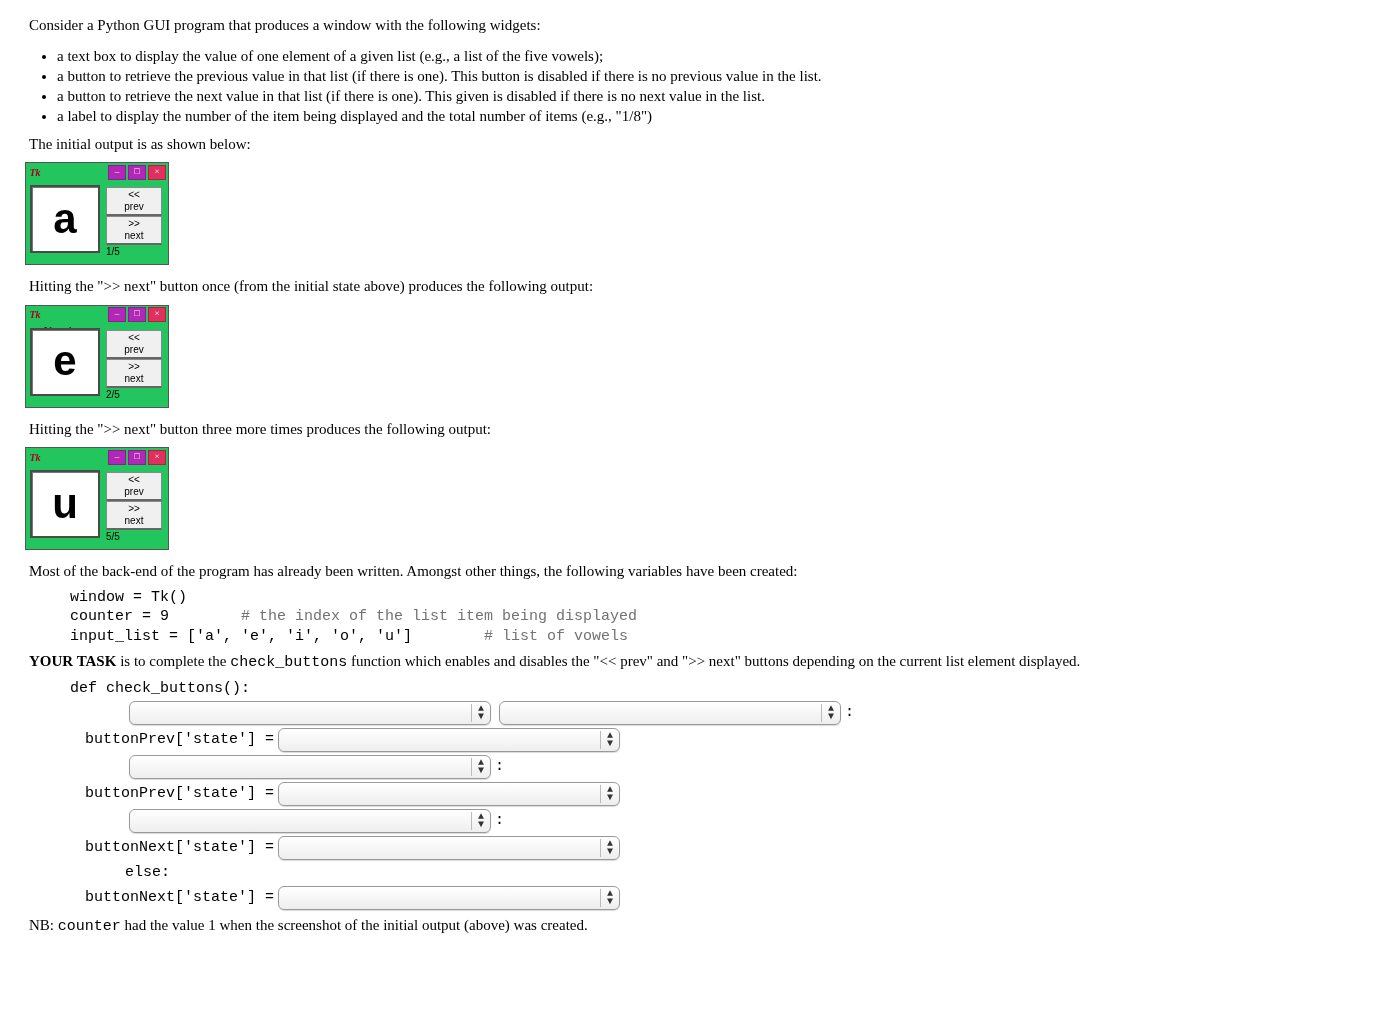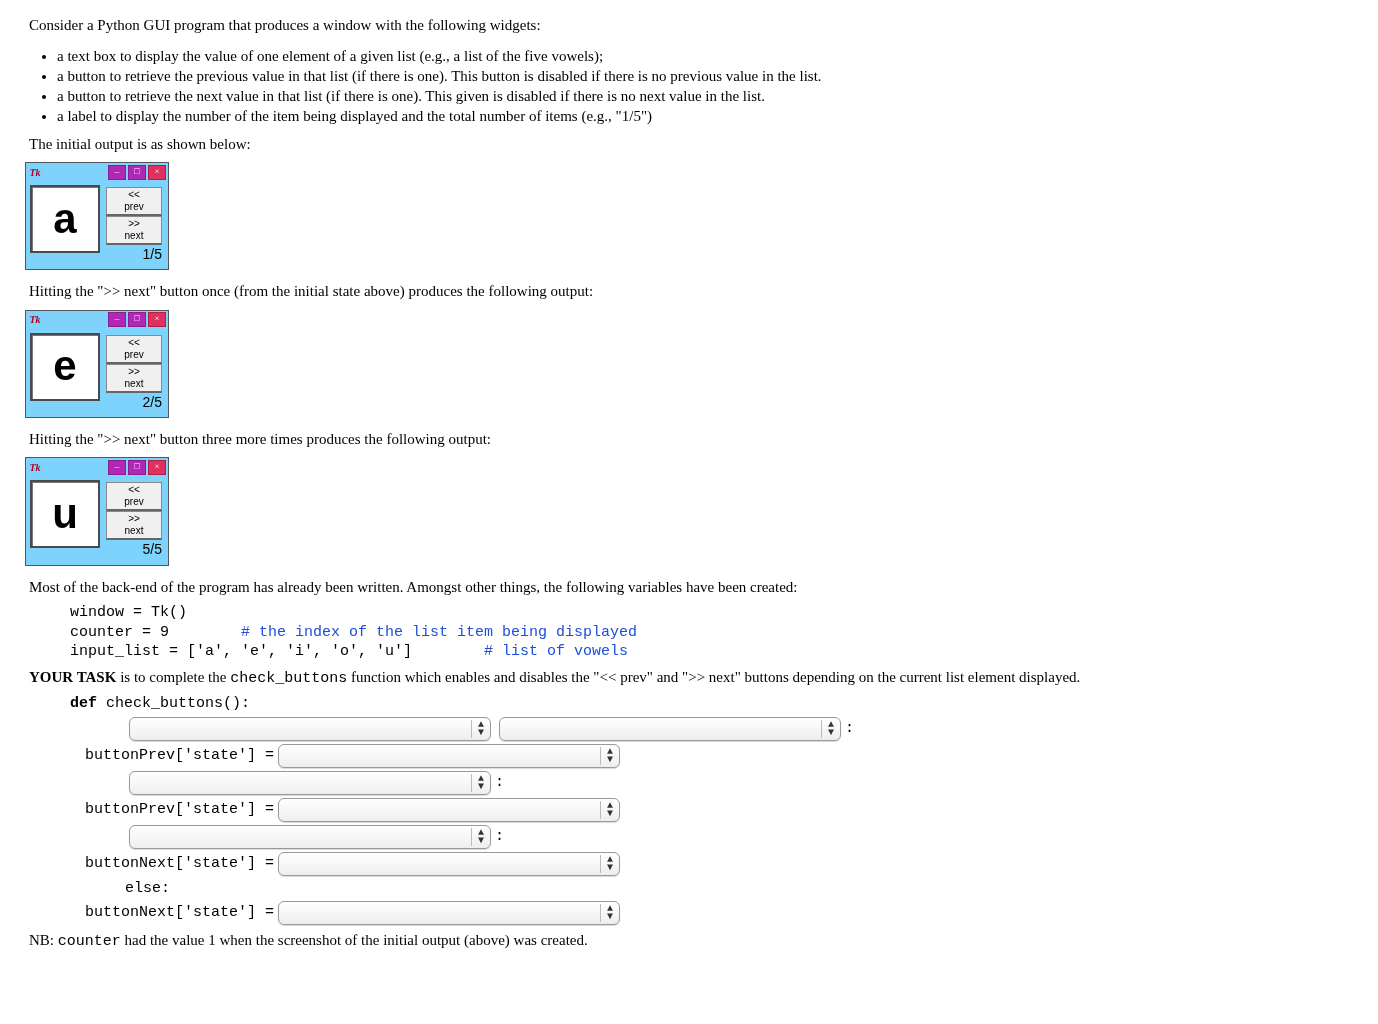--- a/index.html
+++ b/index.html
@@ -21,21 +21,21 @@
   }
   p {
     margin: 6px 4px;
   }
   code, .mono {
     font-family: 'Courier New', monospace;
   }
   .vowel-window {
     display: inline-block;
     border: 1px solid #555;
-    background: #7dd3fc;
+    background: #22c55e;
     width: 142px;
     margin: 2px 0 6px 0;
   }
   .titlebar {
     display: flex;
     align-items: center;
     height: 18px;
     padding: 0 2px;
     font-size: 11px;
     color: #000;
@@ -93,35 +93,35 @@
     background: #f0f0f0;
     border: 1px solid #888;
     font-size: 10px;
     font-family: Arial, sans-serif;
     padding: 1px 16px;
     text-align: center;
     line-height: 1.2;
     border-bottom: 2px solid #666;
   }
   .counter-label {
-    font-size: 14px;
+    font-size: 10px;
     font-family: Arial, sans-serif;
-    text-align: right;
+    text-align: left;
   }
   .code-block {
     font-family: 'Courier New', monospace;
     white-space: pre;
     margin: 2px 0 2px 45px;
     font-size: 15px;
   }
   .comment {
-    color: #1d4ed8;
+    color: #737373;
   }
   .kw {
-    font-weight: bold;
+    font-weight: normal;
   }
   .fill-line {
     display: flex;
     align-items: center;
     margin: 3px 0 3px 60px;
     font-family: 'Courier New', monospace;
     font-size: 15px;
   }
   .indent1 { margin-left: 100px; }
   .indent2 { }
@@ -151,21 +151,21 @@
 </head>
 <body>
 
 
 
 <p>Consider a Python GUI program that produces a window with the following widgets:</p>
 <ul>
   <li>a text box to display the value of one element of a given list (e.g., a list of the five vowels);</li>
   <li>a button to retrieve the previous value in that list (if there is one).  This button is disabled if there is no previous value in the list.</li>
   <li>a button to retrieve the next value in that list (if there is one).  This given is disabled if there is no next value in the list.</li>
-  <li>a label to display the number of the item being displayed and the total number of items (e.g., "1/5")</li>
+  <li>a label to display the number of the item being displayed and the total number of items (e.g., "1/8")</li>
 </ul>
 
 <p>The initial output is as shown below:</p>
 
 
 <div class="vowel-window">
   <div class="titlebar">
     <span class="tk-icon">Tk</span>
     <span class="title">Vowels</span>
     <span class="tbtn">–</span>

